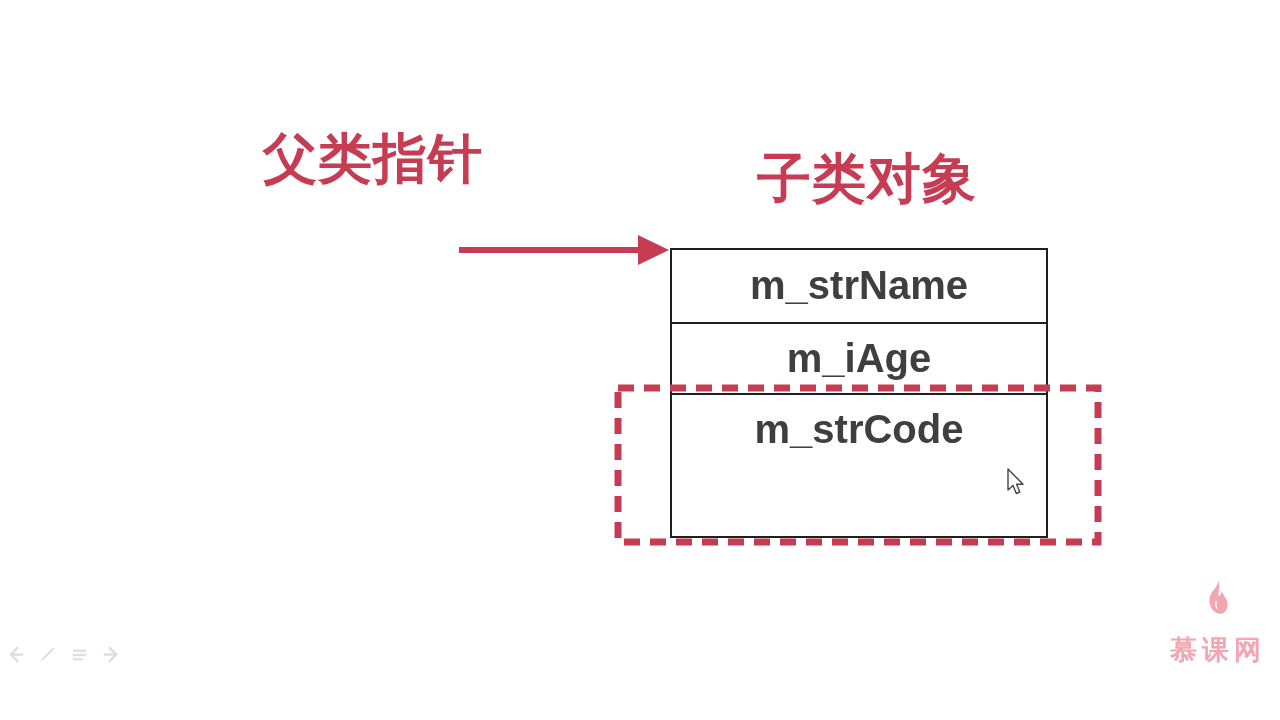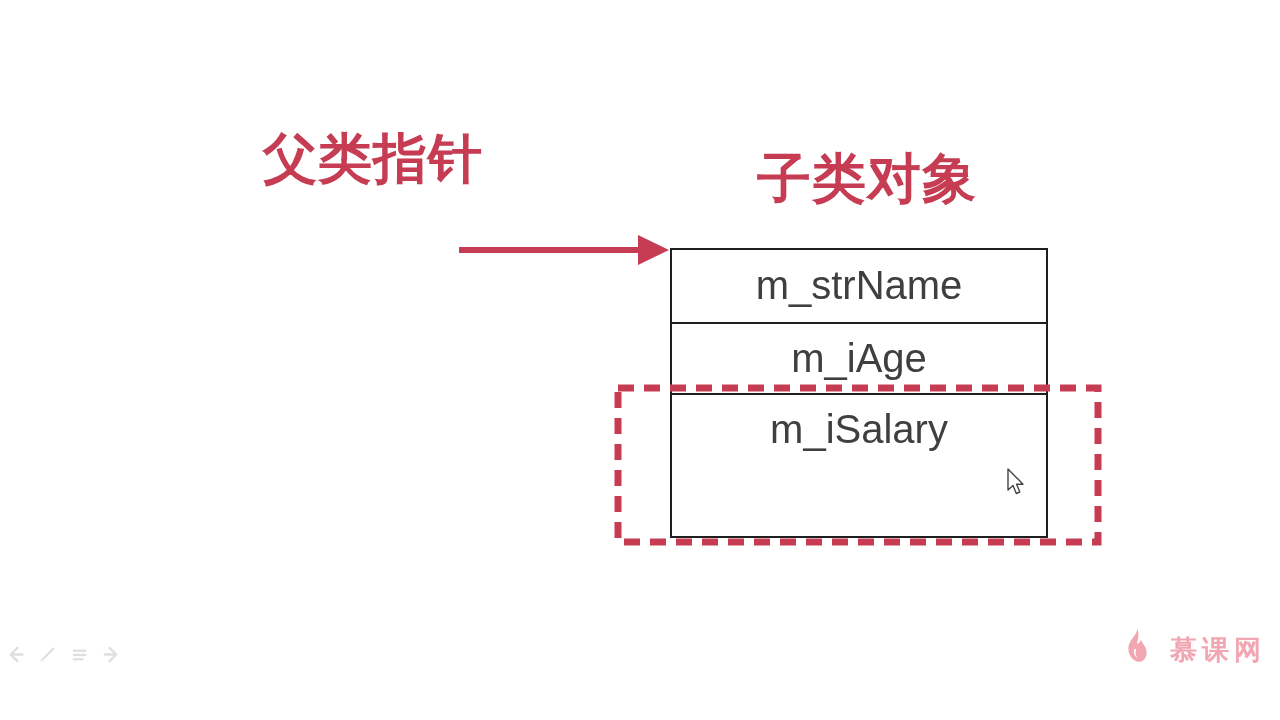--- a/index.html
+++ b/index.html
@@ -14,31 +14,31 @@
   .title-left{left:263px;top:131px;}
   .title-right{left:757px;top:119px;margin-top:32px;}
   .arrow-svg{position:absolute;left:455px;top:232px;}
   .obj-table{
     position:absolute;left:670px;top:248px;width:374px;height:286px;
     border:2px solid #1f1f1f;background:#ffffff;
     display:grid;grid-template-rows:repeat(4,1fr);
   }
   .obj-row{
     display:flex;align-items:center;justify-content:center;
-    font-size:40px;font-weight:400;color:#3f3f3f;letter-spacing:0px;
+    font-size:40px;font-weight:700;color:#3f3f3f;letter-spacing:0px;
   }
   .obj-row + .obj-row{border-top:2px solid #1f1f1f;justify-content:center;}
   .dash-box{position:absolute;left:613px;top:383px;pointer-events:none;}
   .cursor{position:absolute;left:1006px;top:468px;}
   .presenter-toolbar{
     position:absolute;left:6px;bottom:8px;display:flex;gap:13px;align-items:center;
   }
   .presenter-toolbar .tool{width:19px;height:19px;opacity:0.9;}
   .brand{
-    position:absolute;right:14px;bottom:8px;display:flex;align-items:flex-end;gap:21px;
+    position:absolute;right:14px;bottom:8px;display:flex;align-items:center;gap:21px;flex-direction:column;
   }
   .brand-name{
     font-size:27px;font-weight:700;color:#f2a6b2;letter-spacing:5px;line-height:1;
   }
 </style>
 </head>
 <body>
 
 <div class="stage">
 
@@ -51,21 +51,21 @@
   </svg>
 
   <div class="obj-table">
     <div class="obj-row">
       <span>m_strName</span>
     </div>
     <div class="obj-row">
       <span>m_iAge</span>
     </div>
     <div class="obj-row">
-      <span>m_iSalary</span>
+      <span>m_strCode</span>
     </div>
   </div>
 
   <svg class="dash-box" width="490" height="164" viewBox="0 0 490 164">
     <rect x="5" y="5" width="480" height="154" fill="none" stroke="#c63c52" stroke-width="7" stroke-dasharray="16 10"></rect>
   </svg>
 
   <svg class="cursor" width="22" height="30" viewBox="0 0 22 30">
     <path d="M2,1 L2,22 L7,17.5 L10.3,25.5 L13.8,24 L10.6,16.2 L17,16.2 Z" fill="#ffffff" stroke="#444444" stroke-width="1.4" stroke-linejoin="round"></path>
   </svg>

